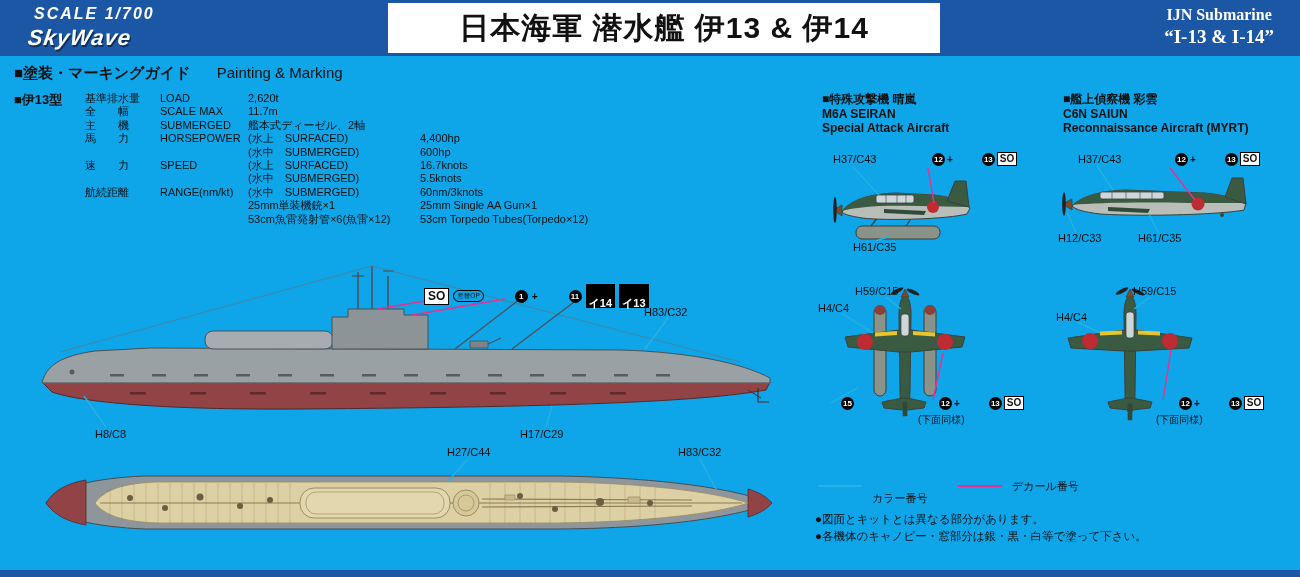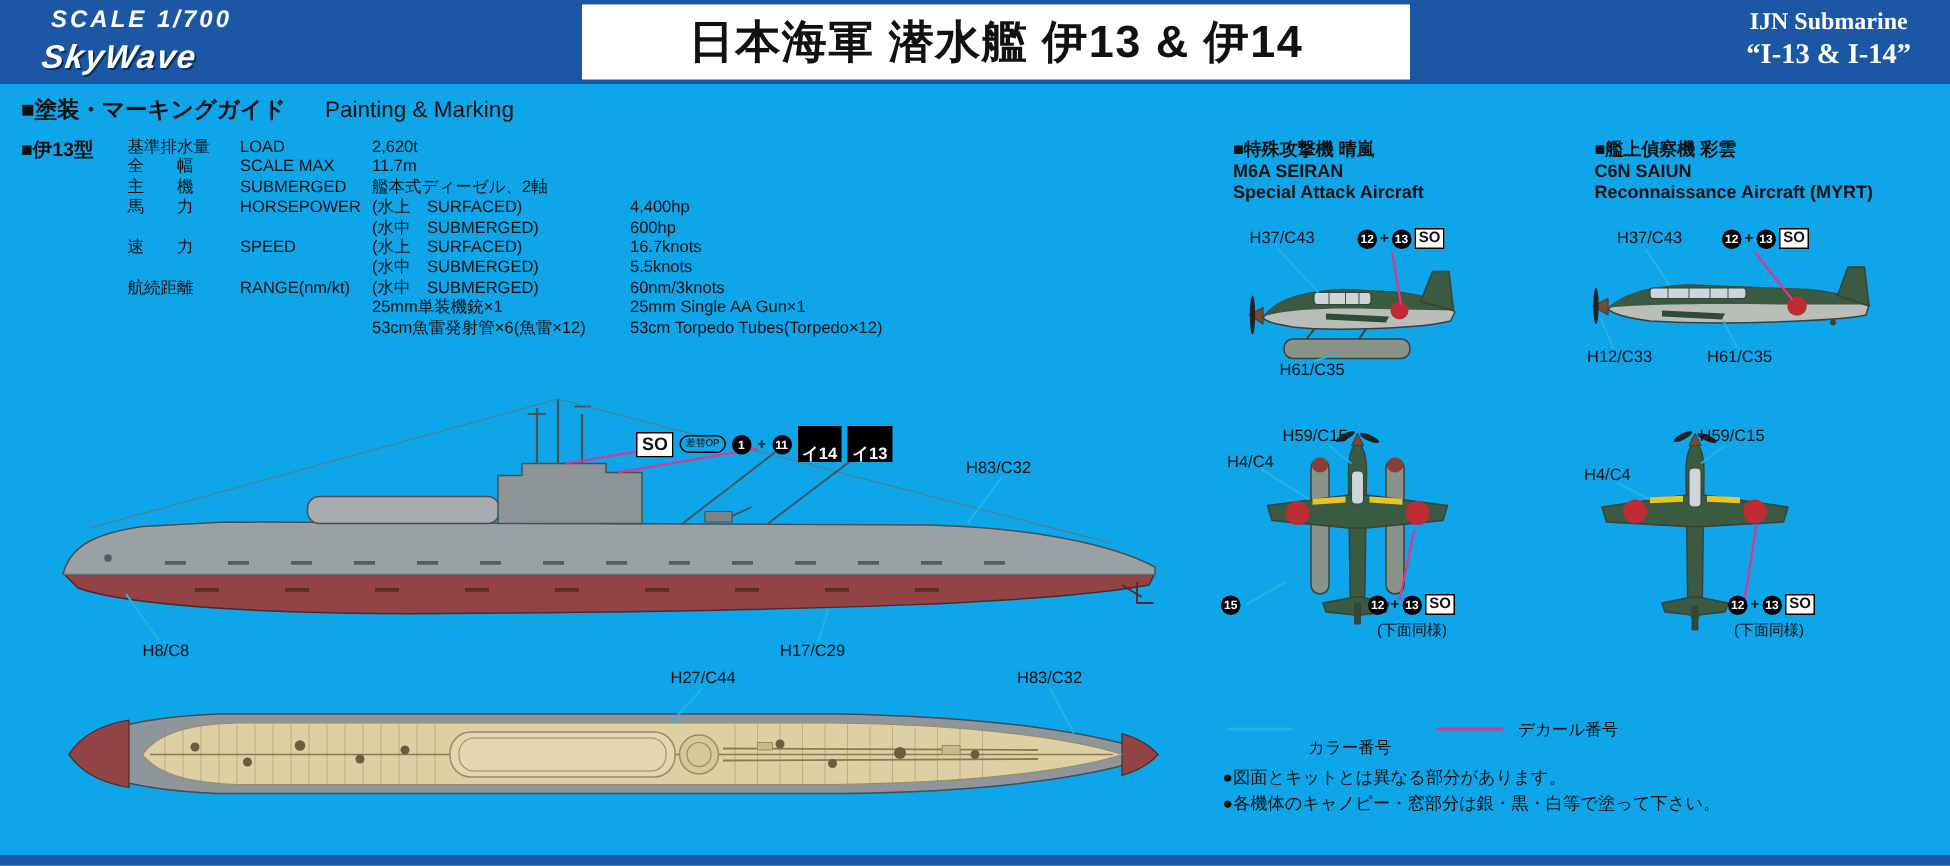--- a/index.html
+++ b/index.html
@@ -28,32 +28,32 @@
   .spec-table { position:absolute; left:85px; top:92px; font-size:11px; line-height:13.4px; }
   .spec-row { display:grid; grid-template-columns:75px 88px 172px auto; white-space:nowrap; }
 
   .ac-head { position:absolute; width:230px; font-size:12px; font-weight:bold; line-height:14.5px; white-space:nowrap; }
 
   .plabel { position:absolute; font-size:11px; white-space:nowrap; z-index:3; }
   .small-note { position:absolute; font-size:10px; white-space:nowrap; z-index:3; }
 
   
   .badges { position:absolute; display:flex; align-items:center; gap:2px; z-index:3; }
-  .circ { width:13px; height:13px; border-radius:50%; background:#000; color:#fff; display:inline-flex; align-items:center; justify-content:center; font-size:8px; font-weight:bold; flex:0 0 auto; }
+  .circ { width:13px; height:13px; border-radius:50%; background:#000; color:#fff; display:inline-flex; align-items:center; justify-content:center; font-size:8px; font-weight:bold; flex:0 0 auto;margin-left:27px; }
   .plus { font-size:10px; font-weight:bold; }
   .so-box { border:1.5px solid #000; background:#fff; padding:0 2px; font-size:10px; font-weight:bold; line-height:12px; }
   .so-big { font-size:12px; line-height:15px; padding:0 3px; }
   .op-oval { border:1px solid #000; border-radius:10px; font-size:6.5px; padding:2px 3px; line-height:1; white-space:nowrap; }
   .name-box { background:#000; color:#fff; font-size:11px; font-weight:bold; height:15px; line-height:15px; padding:12px 3px; white-space:nowrap; }
   .c15 { position:absolute; z-index:3; }
 
   
   .legend-line { position:absolute; height:2px; width:44px; z-index:3; }
   .legend-label { position:absolute; font-size:11px; white-space:nowrap; z-index:3; }
-  .notes { position:absolute; left:815px; top:511px; font-size:11.5px; line-height:17px; white-space:nowrap; z-index:3; }
+  .notes { position:absolute; left:815px; top:511px; font-size:11.5px; line-height:17px; white-space:nowrap; z-index:3;font-family:Liberation Mono, monospace; }
 
   svg.art { position:absolute; left:0; top:0; z-index:1; pointer-events:none; }
 </style>
 </head>
 <body>
 
 <div class="page">
 
   <div class="header">
     <div class="scale">SCALE 1/700</div>

